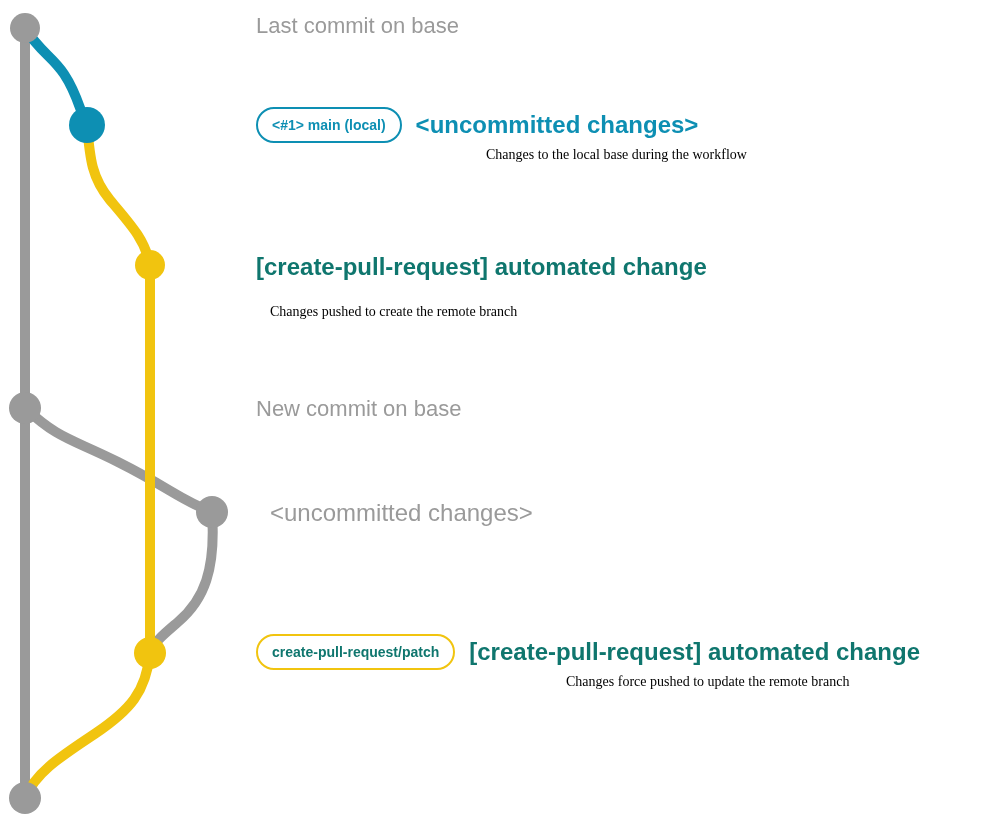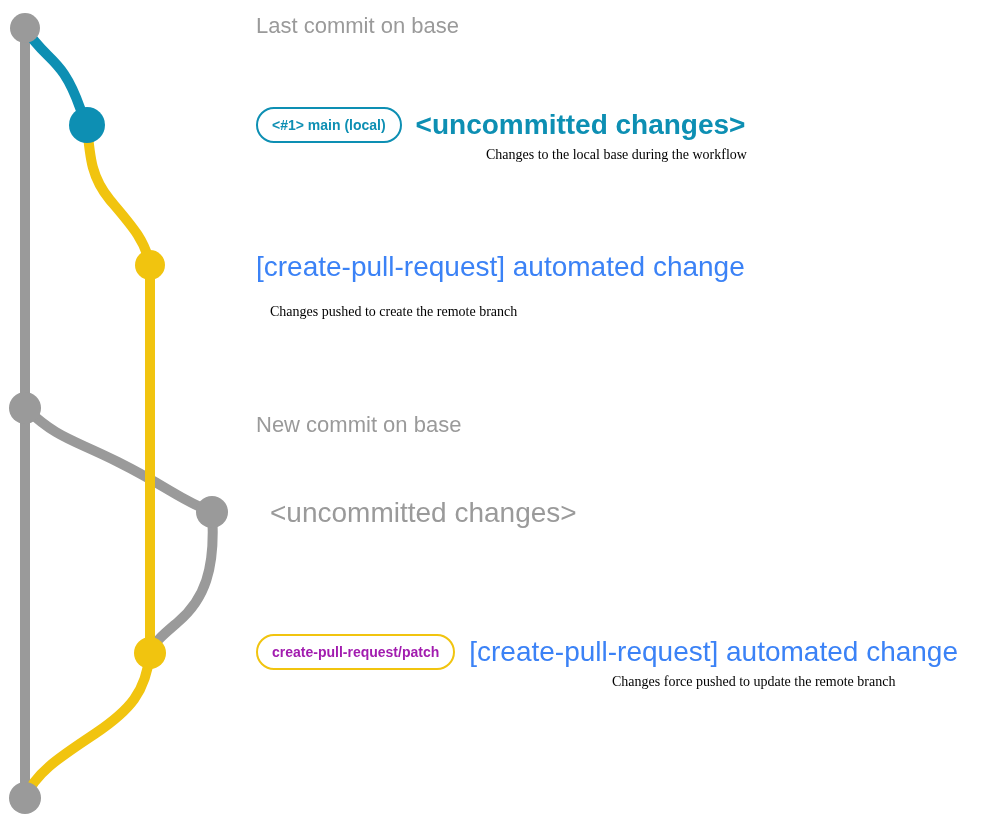--- a/index.html
+++ b/index.html
@@ -47,31 +47,31 @@
     color: #9a9a9a;
     font-size: 14px;
     font-family: "Liberation Sans", sans-serif;
     height: 36px;
     padding: 0 14px;
     white-space: nowrap;
     background: #ffffff;
     line-height: 1;
   }
   .pill.blue   { border-color: #0d8fb3; color: #0d8fb3; font-weight: bold; }
-  .pill.yellow { border-color: #f1c40f; color: #a21caf; font-weight: bold; }
+  .pill.yellow { border-color: #f1c40f; color: #0f766e; font-weight: bold; }
   .pill.gray   { border-color: #b0b0b0; color: #9a9a9a; }
 
   .subject {
-    font-size: 28px;
+    font-size: 24px;
     font-family: "Liberation Sans", sans-serif;
     white-space: nowrap;
     line-height: 36px;
   }
   .subject.blue   { color: #0d8fb3; font-weight: bold; }
-  .subject.yellow { color: #3b82f6; font-weight: normal; }
+  .subject.yellow { color: #0f766e; font-weight: bold; }
   .subject.gray   { color: #9a9a9a; }
 
   .note {
     position: absolute;
     font-family: "Liberation Serif", serif;
     font-size: 14px;
     color: #000000;
     white-space: nowrap;
   }
 
@@ -120,26 +120,26 @@
     <span class="pill blue">&lt;#1&gt; main (local)</span>
     <span class="subject blue" style="margin-left:14px;">&lt;uncommitted changes&gt;</span>
   </div>
   <div class="note" style="left:486px; top:147px;">Changes to the local base during the workflow</div>
 
   <div class="row" style="left:256px; top:249px;">
     <span class="subject yellow">[create-pull-request] automated change</span>
   </div>
   <div class="note" style="left:270px; top:304px;">Changes pushed to create the remote branch</div>
 
-  <div class="plain-label" style="left:256px; top:396px;margin-top:16px;">New commit on base</div>
+  <div class="plain-label" style="left:256px; top:396px;">New commit on base</div>
 
   <div class="row" style="left:256px; top:495px;">
     <span class="subject gray" style="margin-left:14px;">&lt;uncommitted changes&gt;</span>
   </div>
 
   <div class="row" style="left:256px; top:634px;">
     <span class="pill yellow">create-pull-request/patch</span>
     <span class="subject yellow" style="margin-left:14px;">[create-pull-request] automated change</span>
   </div>
-  <div class="note" style="left:566px; top:674px;margin-left:46px;">Changes force pushed to update the remote branch</div>
+  <div class="note" style="left:566px; top:674px;">Changes force pushed to update the remote branch</div>
 
 
 </div>
 
 </body></html>

